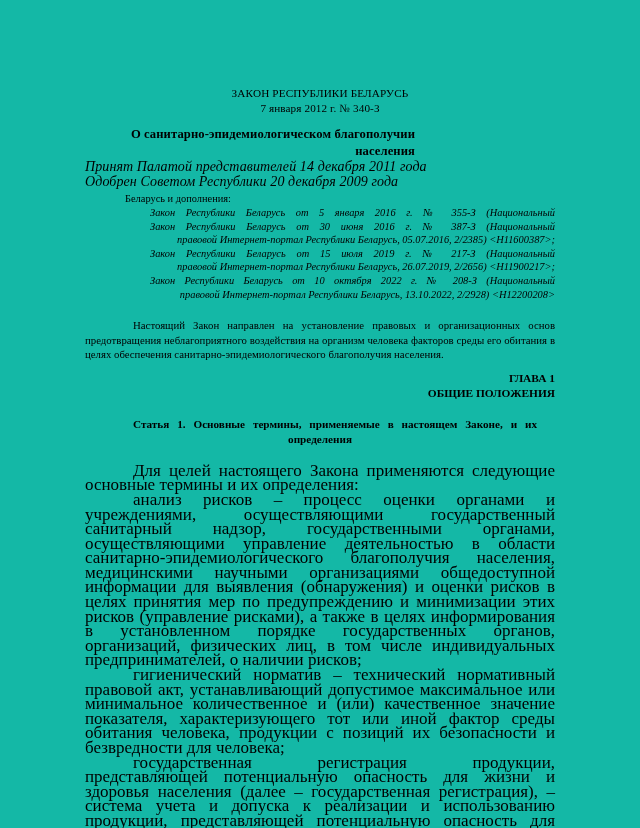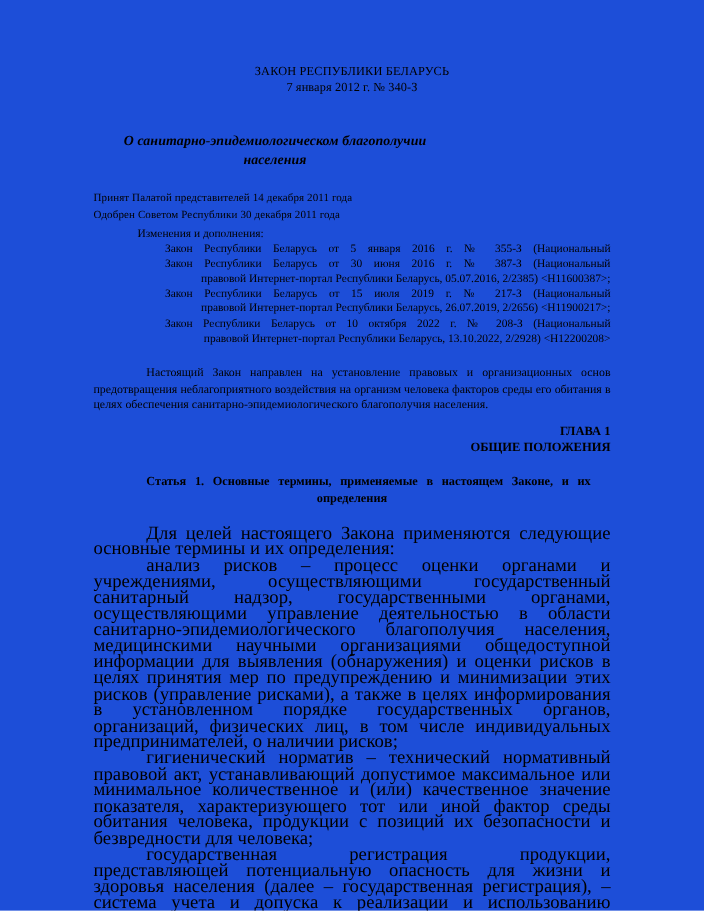--- a/index.html
+++ b/index.html
@@ -14,58 +14,58 @@
     overflow: hidden;
     font-family: "Liberation Serif", "DejaVu Serif", serif;
     color: #000000;
     -webkit-font-smoothing: antialiased;
   }
   .page {
     position: relative;
     width: 640px;
     height: 828px;
     box-sizing: border-box;
-    padding: 58px 85px 0 85px;
-    background: #1d4ed8;
+    padding: 86px 85px 0 85px;
+    background: #14b8a6;
   }
   .doc-header {
     text-align: center;
     font-size: 11.2px;
     line-height: 15px;
     letter-spacing: .15px;
   }
   .doc-header .line2 { letter-spacing: .1px; }
 
   .doc-title {
-    margin-top: 32px;
+    margin-top: 10px;
     font-weight: bold;
     font-size: 12.6px;
     line-height: 17px;
-    text-align: center;
+    text-align: right;
     letter-spacing: .1px;
     max-width: 330px;
-    font-style: italic;
   }
 
   .adoption {
-    margin-top: 20px;
-    font-size: 10px;
+    font-style: italic;
+    font-size: 14px;
     line-height: 14.5px;
     letter-spacing: .1px;
   }
 
   .amend-head {
     margin-top: 3px;
     font-size: 10.4px;
     line-height: 14px;
     padding-left: 40px;
   }
   .amend-list {
     font-size: 10.4px;
     line-height: 13.6px;
+    font-style: italic;
   }
   .amend-item {
     text-align: justify;
     text-align-last: justify;
     padding-left: 65px;
     margin: 0;
   }
   .amend-item .cont {
     display: block;
     padding-left: 0;
@@ -119,24 +119,24 @@
 
   <div class="doc-header">
     <div>ЗАКОН РЕСПУБЛИКИ БЕЛАРУСЬ</div>
     <div class="line2">7 января 2012 г. № 340-З</div>
   </div>
 
   <div class="doc-title">О санитарно-эпидемиологическом благополучии населения</div>
 
   <div class="adoption">
     <div>Принят Палатой представителей 14 декабря 2011 года</div>
-    <div>Одобрен Советом Республики 30 декабря 2011 года</div>
+    <div>Одобрен Советом Республики 20 декабря 2009 года</div>
   </div>
 
-  <div class="amend-head">Изменения и дополнения:</div>
+  <div class="amend-head">Беларусь и дополнения:</div>
 
   <div class="amend-list">
     <p class="amend-item">
       <span>Закон Республики Беларусь от 5 января 2016 г. № 355-З (Национальный</span>
     </p>
     <p class="amend-item">
       <span>Закон Республики Беларусь от 30 июня 2016 г. № 387-З (Национальный</span>
       <span class="cont">правовой Интернет-портал Республики Беларусь, 05.07.2016, 2/2385) &lt;H11600387&gt;;</span>
     </p>
     <p class="amend-item">

